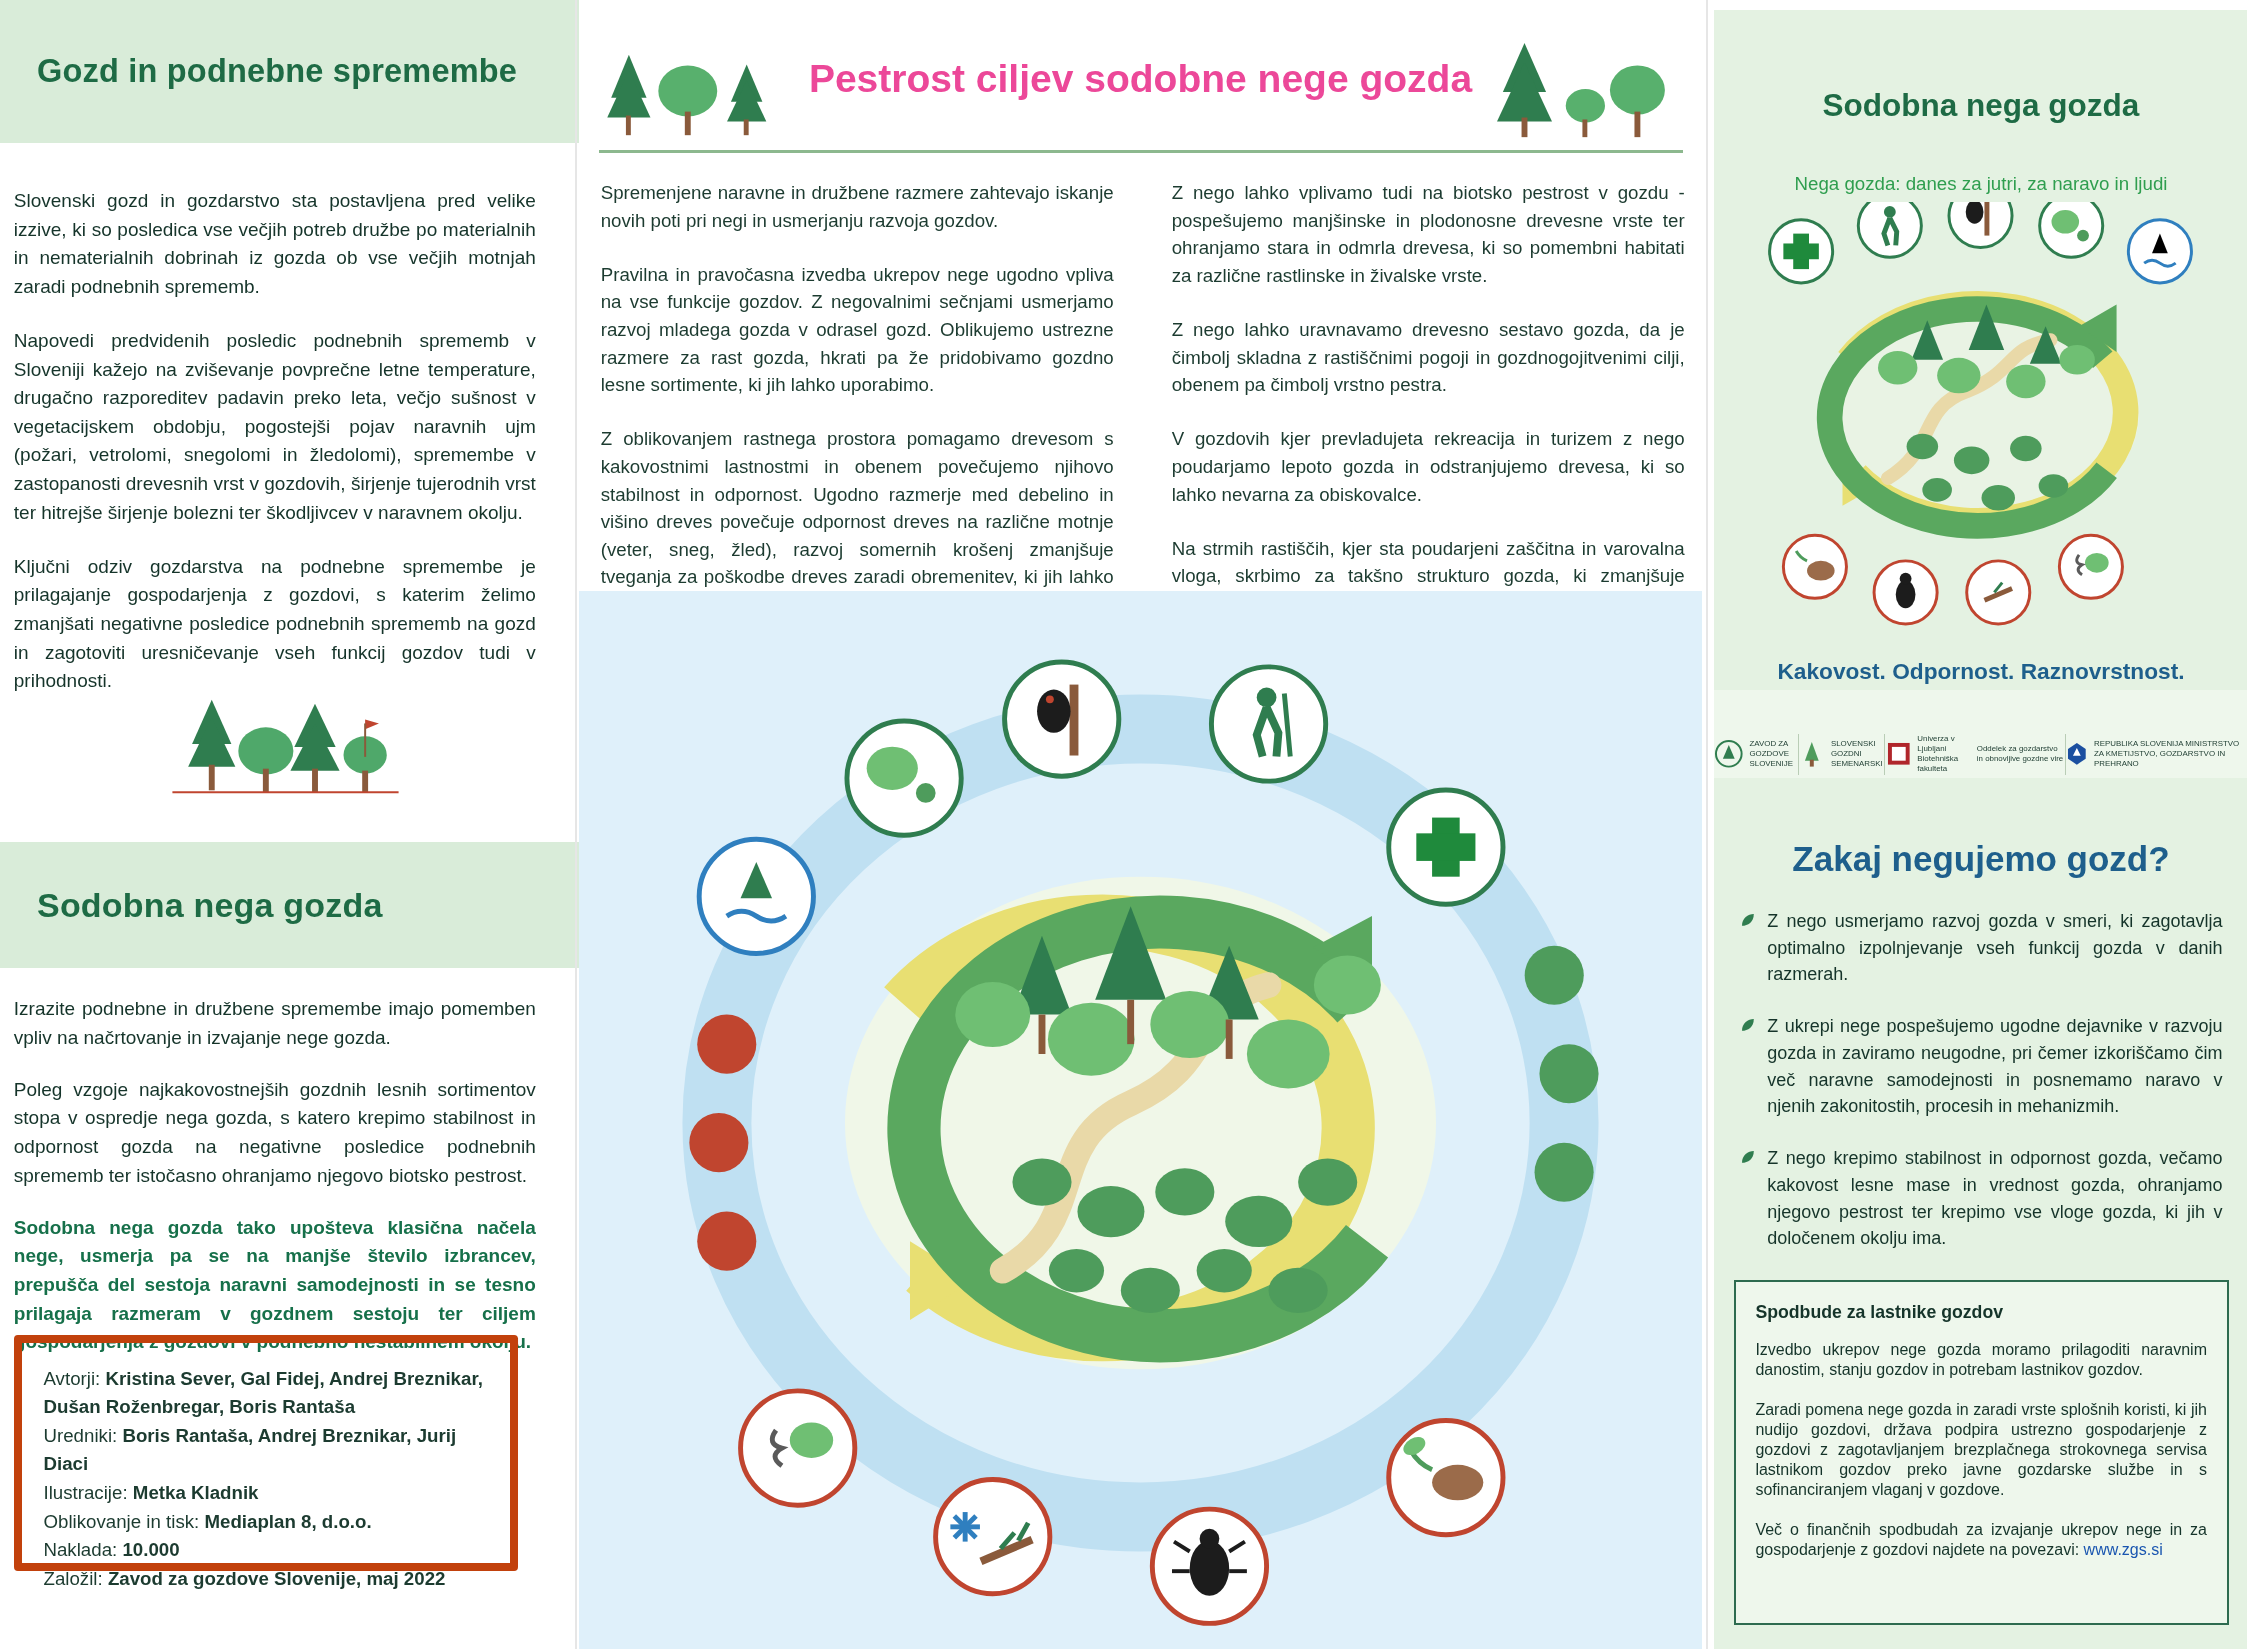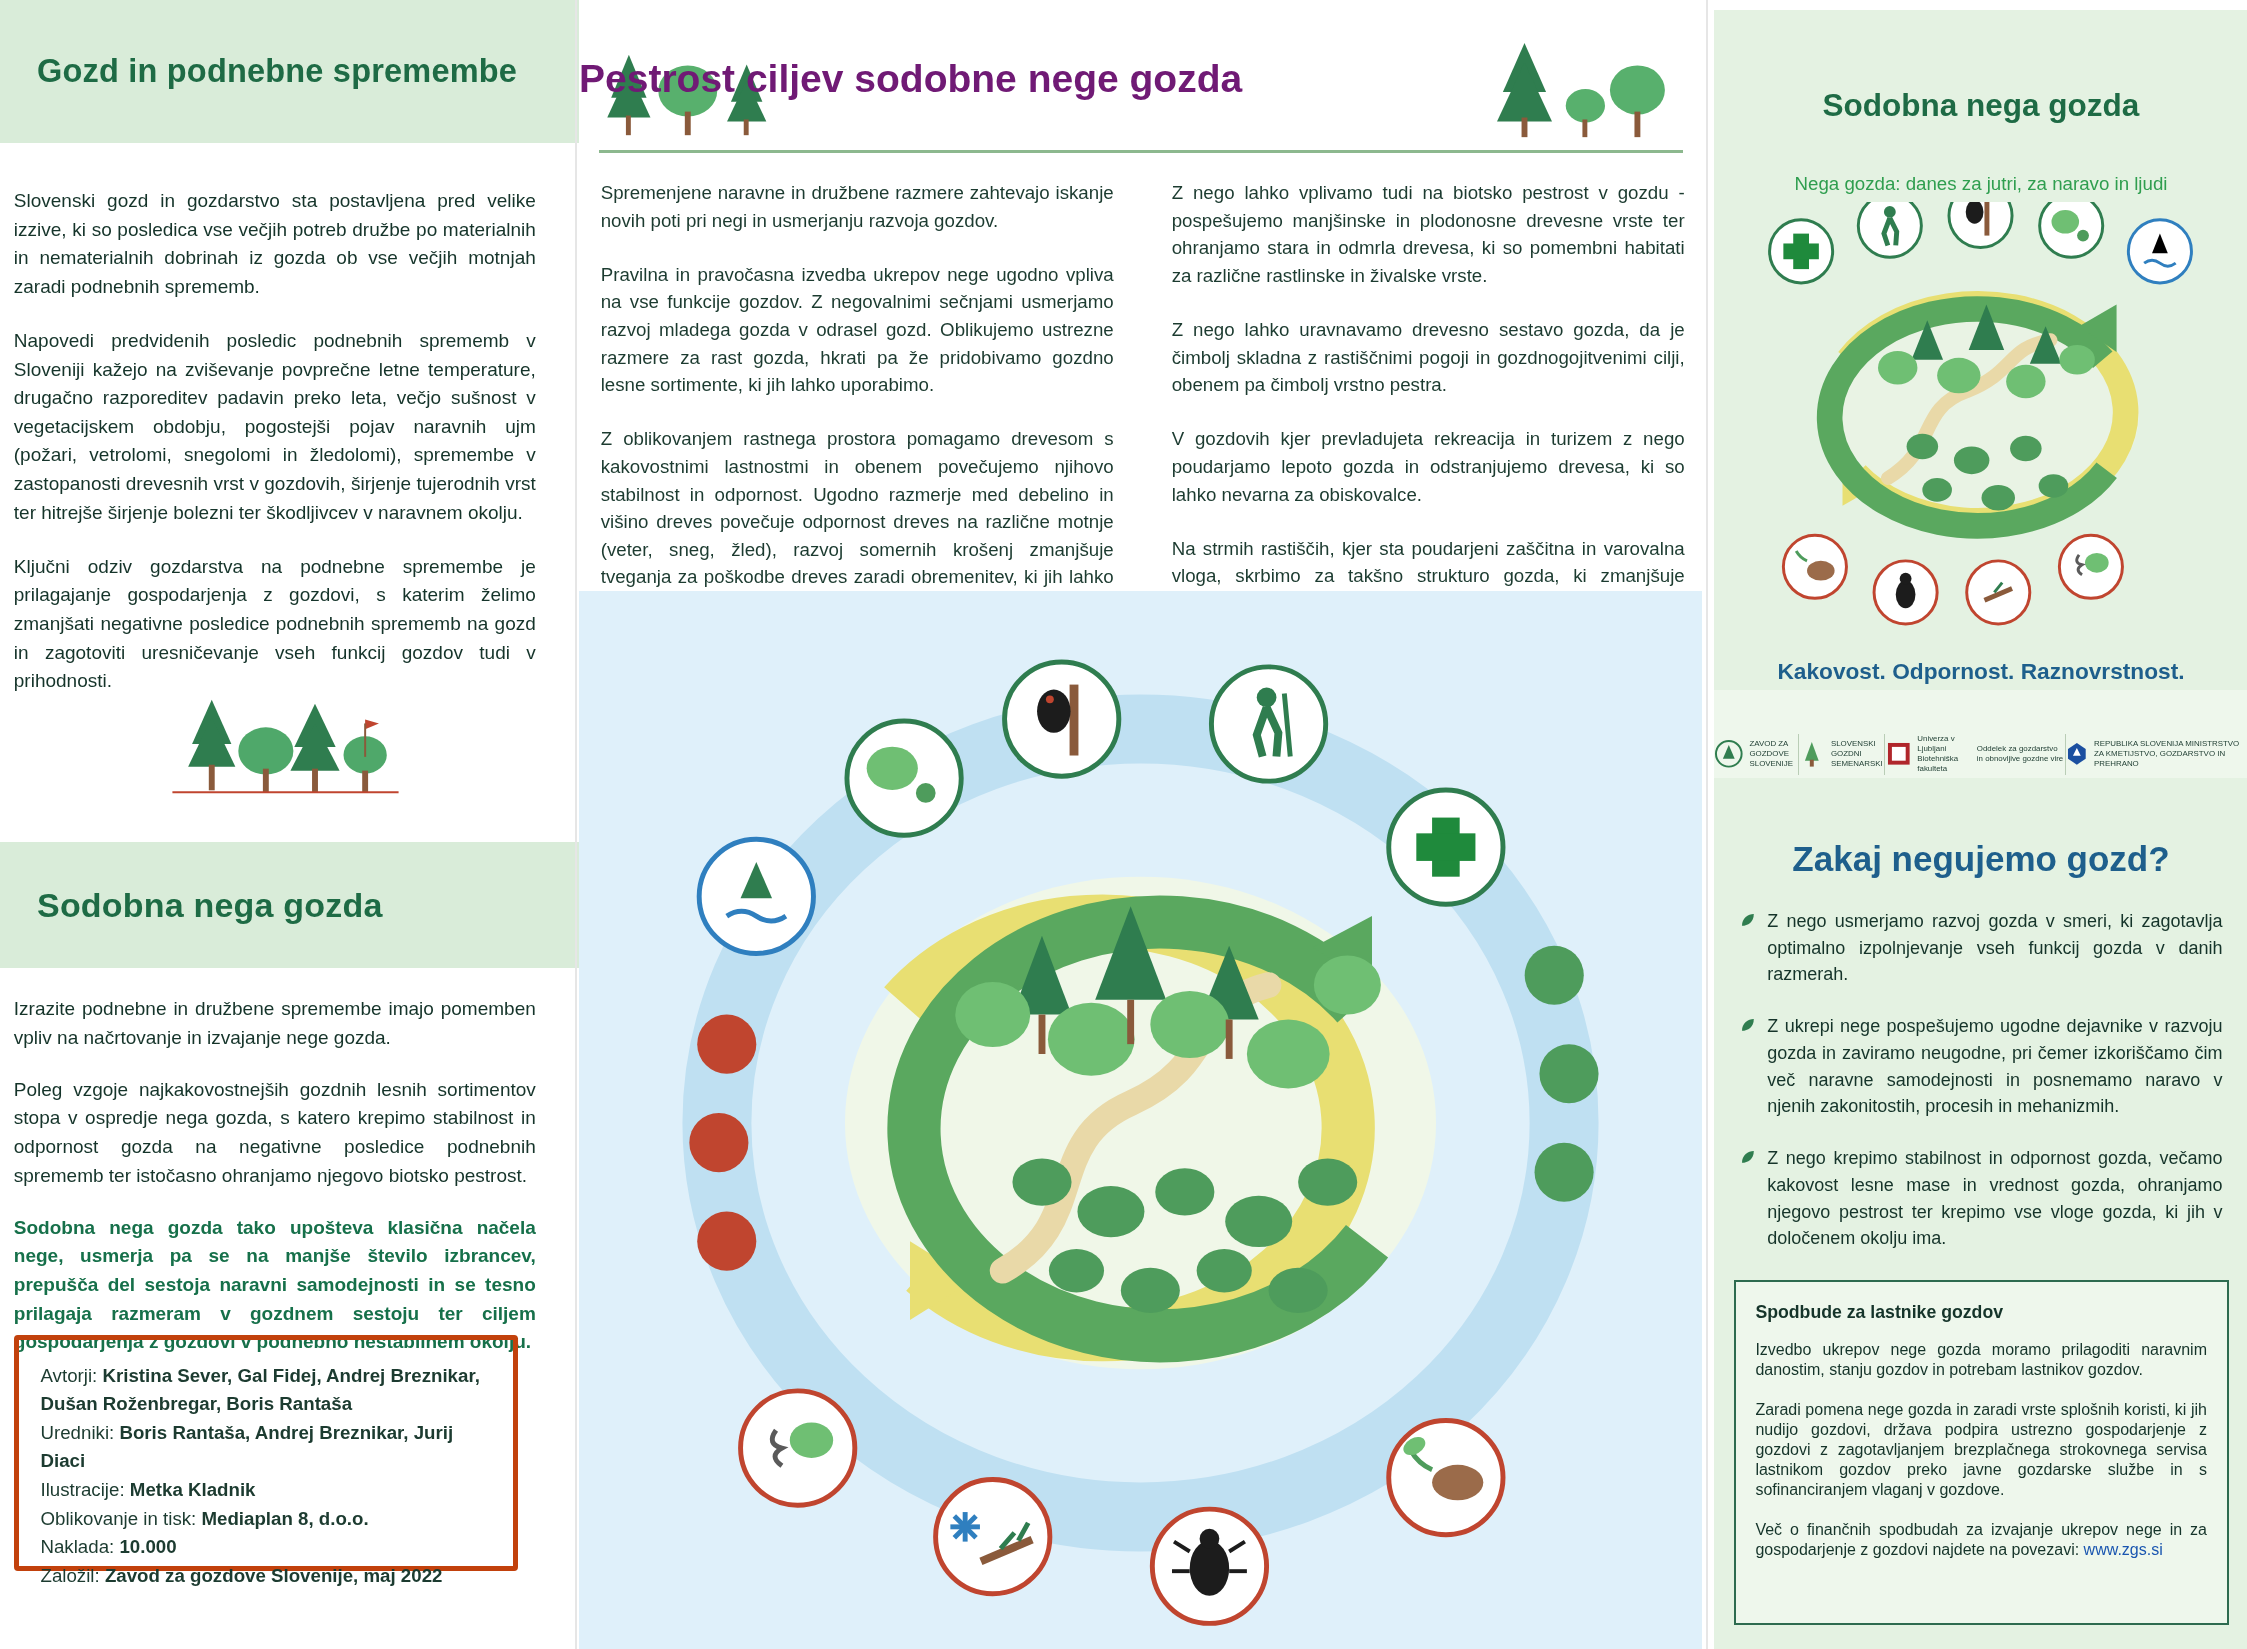--- a/index.html
+++ b/index.html
@@ -38,32 +38,32 @@
   .trees-illus{position:absolute;left:172px;top:690px;width:227px;height:118px;}
 
   .hdr2{position:absolute;left:0;top:842px;width:552px;height:126px;}
   .hdr2 h1{font-size:34px;color:#1e6b45;}
   .left-body2{position:absolute;left:13.8px;top:995px;width:522px;}
   .left-body2 p{margin:0 0 23.6px 0;}
   .bold-green{color:#16704a;font-weight:bold;}
 
   .credits{
     position:absolute;left:13.8px;top:1335px;width:504px;height:236px;
-    border:5px solid #c2410c;border-radius:3.9px;
+    border:8px solid #c2410c;border-radius:3.9px;
     padding:21.7px 21.7px 0 21.7px;box-sizing:border-box;
     font-size:18.7px;line-height:28.6px;
   }
   .credits .row b{font-weight:bold;}
 
   
   .col-mid{position:absolute;left:579px;top:0;width:1123px;height:1649px;background:#ffffff;}
   .mid-head{position:absolute;left:0;top:37px;width:1123px;height:108px;}
   .mid-head h1{
-    position:absolute;left:0;top:19.7px;width:1123px;text-align:left;
-    margin:0;font-size:39px;font-weight:bold;color:#701a75;
+    position:absolute;left:0;top:19.7px;width:1123px;text-align:center;
+    margin:0;font-size:39px;font-weight:bold;color:#ec4899;
   }
   .headrule{position:absolute;left:19.7px;top:150px;width:1084px;height:3px;background:#2e7d32;opacity:.55;}
   .mid-text{position:absolute;left:21.7px;top:179px;width:1084px;display:flex;gap:58px;}
   .mid-col{width:521px;}
   .mid-col p{margin:0 0 26.6px 0;font-size:18.7px;line-height:27.6px;text-align:justify;}
   .mid-panel{
     position:absolute;left:579px;top:591px;width:1123px;height:1058px;
     background:#dff0fa;
   }
 

